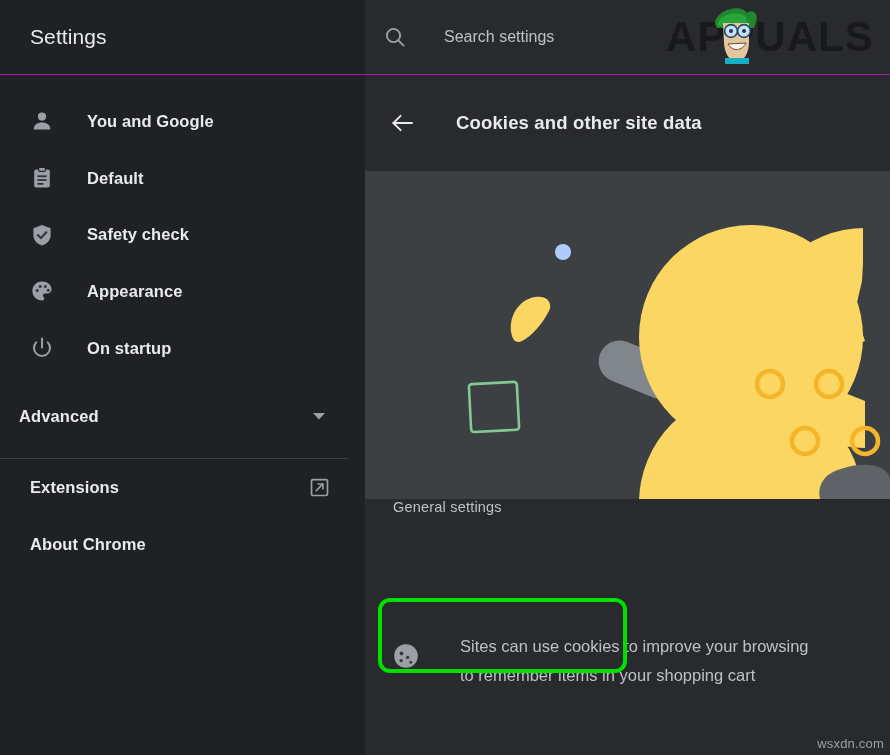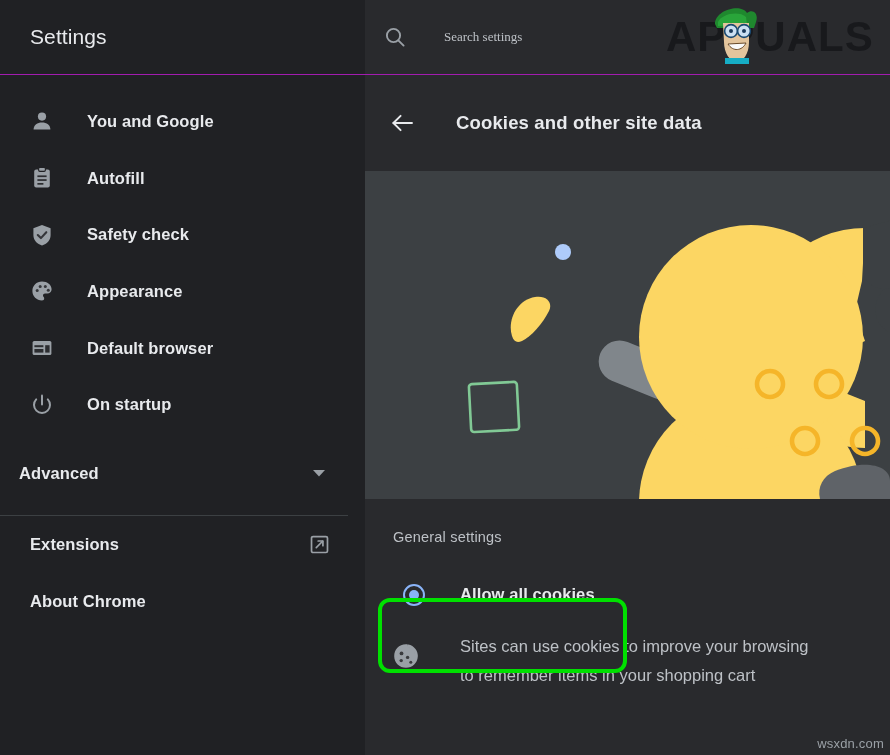--- a/index.html
+++ b/index.html
@@ -66,22 +66,22 @@
     width: 24px;
     height: 24px;
     display: block;
     flex: 0 0 24px;
   }
   .search-input {
     background: transparent;
     border: none;
     outline: none;
     color: #0ea5e9;
-    font-size: 13px;
-    font-family: Liberation Serif, serif;
+    font-size: 16px;
+    font-family: Liberation Sans, sans-serif;
     margin-left: 37px;
     width: 260px;
     padding: 0;
   }
   .search-input::placeholder { color: #bdc1c6; opacity: 1; }
 
   
   .brand-logo {
     position: absolute;
     right: -6px;
@@ -220,21 +220,20 @@
     height: 328px;
     min-height: 328px;
     background: #3c4043;
     position: relative;
     overflow: hidden;
   }
   .banner svg { display: block; width: 100%; height: 100%; }
 
   
   .section {
-    padding-top: 30px;
     position: relative;
     flex: 1;
   }
   .section-title {
     color: #bdc1c6;
     font-size: 14.5px;
     padding-left: 28px;
     letter-spacing: 0.2px;
   }
   .radio-row {
@@ -374,21 +373,21 @@
       <div class="nav-item">
         <span class="nav-ico">
           <svg viewBox="0 0 24 24" width="24" height="24">
             <rect x="4.2" y="3.4" width="15.6" height="18.2" rx="2" fill="#9aa0a6"></rect>
             <rect x="8.6" y="1.4" width="6.8" height="4" rx="1.3" fill="#9aa0a6" stroke="#202124" stroke-width="1.1"></rect>
             <rect x="7.4" y="9.4" width="9.2" height="1.7" fill="#2c2d30"></rect>
             <rect x="7.4" y="13.2" width="9.2" height="1.7" fill="#2c2d30"></rect>
             <rect x="7.4" y="17" width="6" height="1.7" fill="#2c2d30"></rect>
           </svg>
         </span>
-        <span class="nav-label">Autofill</span>
+        <span class="nav-label">Default</span>
       </div>
 
       <div class="nav-item">
         <span class="nav-ico">
           <svg viewBox="0 0 24 24" width="24" height="24">
             <path d="M12 1.9 L20.6 5.3 L20.6 12 C20.6 17.4 16.8 21 12 22.4 C7.2 21 3.4 17.4 3.4 12 L3.4 5.3 Z" fill="#9aa0a6"></path>
             <path d="M7.8 12 L10.9 15.1 L16.3 9.2" fill="none" stroke="#35363a" stroke-width="2.1" stroke-linecap="round" stroke-linejoin="round"></path>
           </svg>
         </span>
         <span class="nav-label">Safety check</span>
@@ -402,31 +401,20 @@
             <circle cx="7.2" cy="11.6" r="1.5" fill="#35363a"></circle>
             <circle cx="10.2" cy="7.4" r="1.5" fill="#35363a"></circle>
             <circle cx="15.3" cy="7.4" r="1.5" fill="#35363a"></circle>
             <circle cx="18.3" cy="11.2" r="1.5" fill="#35363a"></circle>
           </svg>
         </span>
         <span class="nav-label">Appearance</span>
       </div>
 
 
-      <div class="nav-item">
-        <span class="nav-ico">
-          <svg viewBox="0 0 24 24" width="24" height="24">
-            <rect x="2.6" y="5" width="18.8" height="14" rx="1.6" fill="#9aa0a6"></rect>
-            <rect x="4.4" y="9.2" width="9" height="2" fill="#2c2d30"></rect>
-            <rect x="4.4" y="13" width="9" height="3.6" fill="#2c2d30"></rect>
-            <rect x="15.2" y="9.2" width="4.4" height="7.4" fill="#2c2d30"></rect>
-          </svg>
-        </span>
-        <span class="nav-label">Default browser</span>
-      </div>
 
       <div class="nav-item">
         <span class="nav-ico">
           <svg viewBox="0 0 24 24" width="24" height="24">
             <path d="M6.2 6.4 A8 8 0 1 0 17.8 6.4" fill="none" stroke="#9aa0a6" stroke-width="2" stroke-linecap="round"></path>
             <line x1="12" y1="2.6" x2="12" y2="11.4" stroke="#9aa0a6" stroke-width="2" stroke-linecap="round"></line>
           </svg>
         </span>
         <span class="nav-label">On startup</span>
       </div>
@@ -503,26 +491,20 @@
             <circle cx="500" cy="270" r="13" fill="none" stroke="#f5b529" stroke-width="4.6"></circle>
           </g>
 
           <path d="M470 300 C500 288 525 294 525 310 L525 328 L455 328 C452 316 458 305 470 300 Z" fill="#5f6368"></path>
         </svg>
       </div>
 
       <div class="section">
         <div class="section-title">General settings</div>
 
-        <div class="radio-row">
-          <span class="radio">
-            <span class="dot"></span>
-          </span>
-          <span class="radio-label">Allow all cookies</span>
-        </div>
 
         <div class="desc-row">
           <span class="cookie-ico">
             <svg viewBox="0 0 30 30" width="30" height="30">
               <path d="M15 3.2 C21.2 3.2 26.4 8 26.8 14 C24.2 14.6 22.6 12.4 23 10.2 C20.6 11 18.6 9.2 18.8 6.6 C17.6 6.2 16.4 5 16.2 3.3 C15.8 3.2 15.4 3.2 15 3.2 Z
                        M15 3.2 C7.8 3.3 3.2 8.6 3.2 15.2 C3.2 21.6 8.4 26.8 15 26.8 C21.4 26.8 26.6 21.8 26.8 15.5 C26.8 15 26.8 14.5 26.8 14 C24.2 14.6 22.6 12.4 23 10.2 C20.6 11 18.6 9.2 18.8 6.6 C17.3 6.1 16.2 4.9 16.1 3.3 Z" fill="#9aa0a6"></path>
               <circle cx="10.5" cy="12.4" r="1.9" fill="#3a3b3e"></circle>
               <circle cx="16.6" cy="16.4" r="1.7" fill="#3a3b3e"></circle>
               <circle cx="10.2" cy="19.6" r="1.7" fill="#3a3b3e"></circle>
               <circle cx="19.8" cy="21.2" r="1.5" fill="#3a3b3e"></circle>

